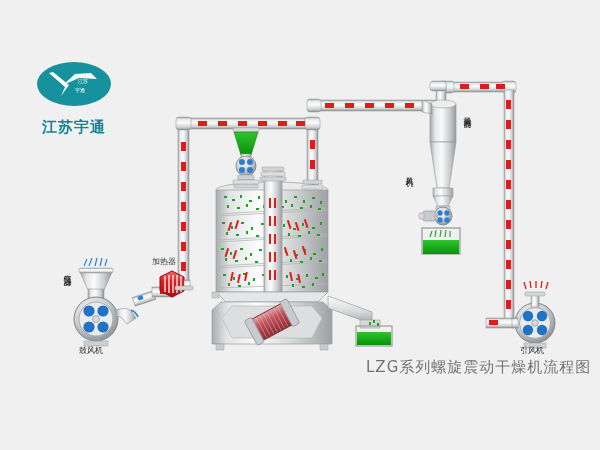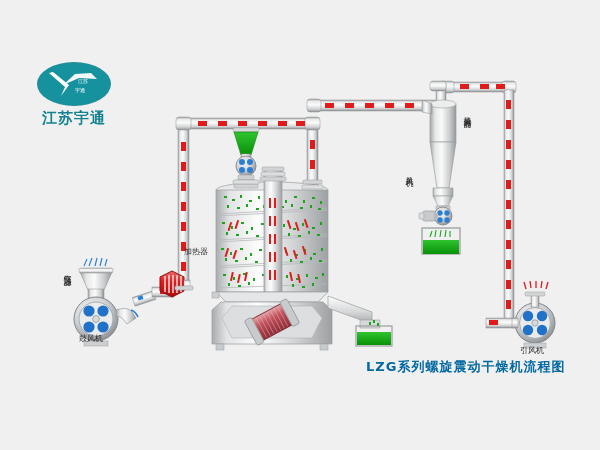--- a/index.html
+++ b/index.html
@@ -21,21 +21,21 @@
   #logo-oval{
     width:70px;height:40px;margin:0 auto;
     border:2px solid #1d8f9b;border-radius:50%;
     background:#16929e;
     position:relative;overflow:hidden;
   }
   #logo-oval .swoosh{
     position:absolute;left:6px;top:5px;width:58px;height:30px;
   }
   #logo-text{
-    margin-top:3px;
+    margin-top:12px;
     font-size:15px;font-weight:bold;color:#15828f;
     letter-spacing:1px;
     font-family:"DejaVu Sans","Liberation Sans",sans-serif;
   }
 
   
   .lbl{
     position:absolute;
     font-size:8px;
     color:#2b2b2b;
@@ -44,23 +44,22 @@
     line-height:1.05;
   }
   .lbl-v{
     writing-mode:vertical-rl;
     text-orientation:upright;
     white-space:nowrap;
     letter-spacing:1px;
   }
   #title{
     position:absolute;left:366px;top:358px;
-    font-size:13px;color:#0369a1;letter-spacing:1px;
+    font-size:15px;color:#737373;letter-spacing:1px;
     font-family:"DejaVu Sans","Liberation Sans",sans-serif;
-    font-weight:bold;
   }
 </style>
 </head>
 <body>
 
 <div id="stage">
 
   <div id="logo-block">
     <div id="logo-oval">
       <svg class="swoosh" viewBox="0 0 58 30">
@@ -527,23 +526,23 @@
         <line x1="546" y1="289" x2="548" y2="282"></line>
       </g>
       <rect x="524" y="343" width="22" height="5" fill="#cdd0d2" stroke="#9a9d9f" stroke-width="0.5"></rect>
 
       <rect x="512" y="318" width="6" height="10" fill="url(#pipeH)" stroke="#8e9193" stroke-width="0.5"></rect>
     </g>
   </svg>
 
   <div class="lbl lbl-v" style="left:62px;top:268px;">空气过滤器</div>
 
-  <div class="lbl" style="left:79px;top:335px;">鼓风机</div>
-
-  <div class="lbl" style="left:152px;top:248px;margin-left:32px;">加热器</div>
+  <div class="lbl" style="left:79px;top:347px;">鼓风机</div>
+
+  <div class="lbl" style="left:152px;top:258px;">加热器</div>
 
   <div class="lbl lbl-v" style="left:462px;top:110px;">旋风分离器</div>
 
   <div class="lbl lbl-v" style="left:404px;top:170px;">关风机</div>
 
   <div class="lbl" style="left:520px;top:347px;">引风机</div>
 
   <div id="title">LZG系列螺旋震动干燥机流程图</div>
 
 </div>

